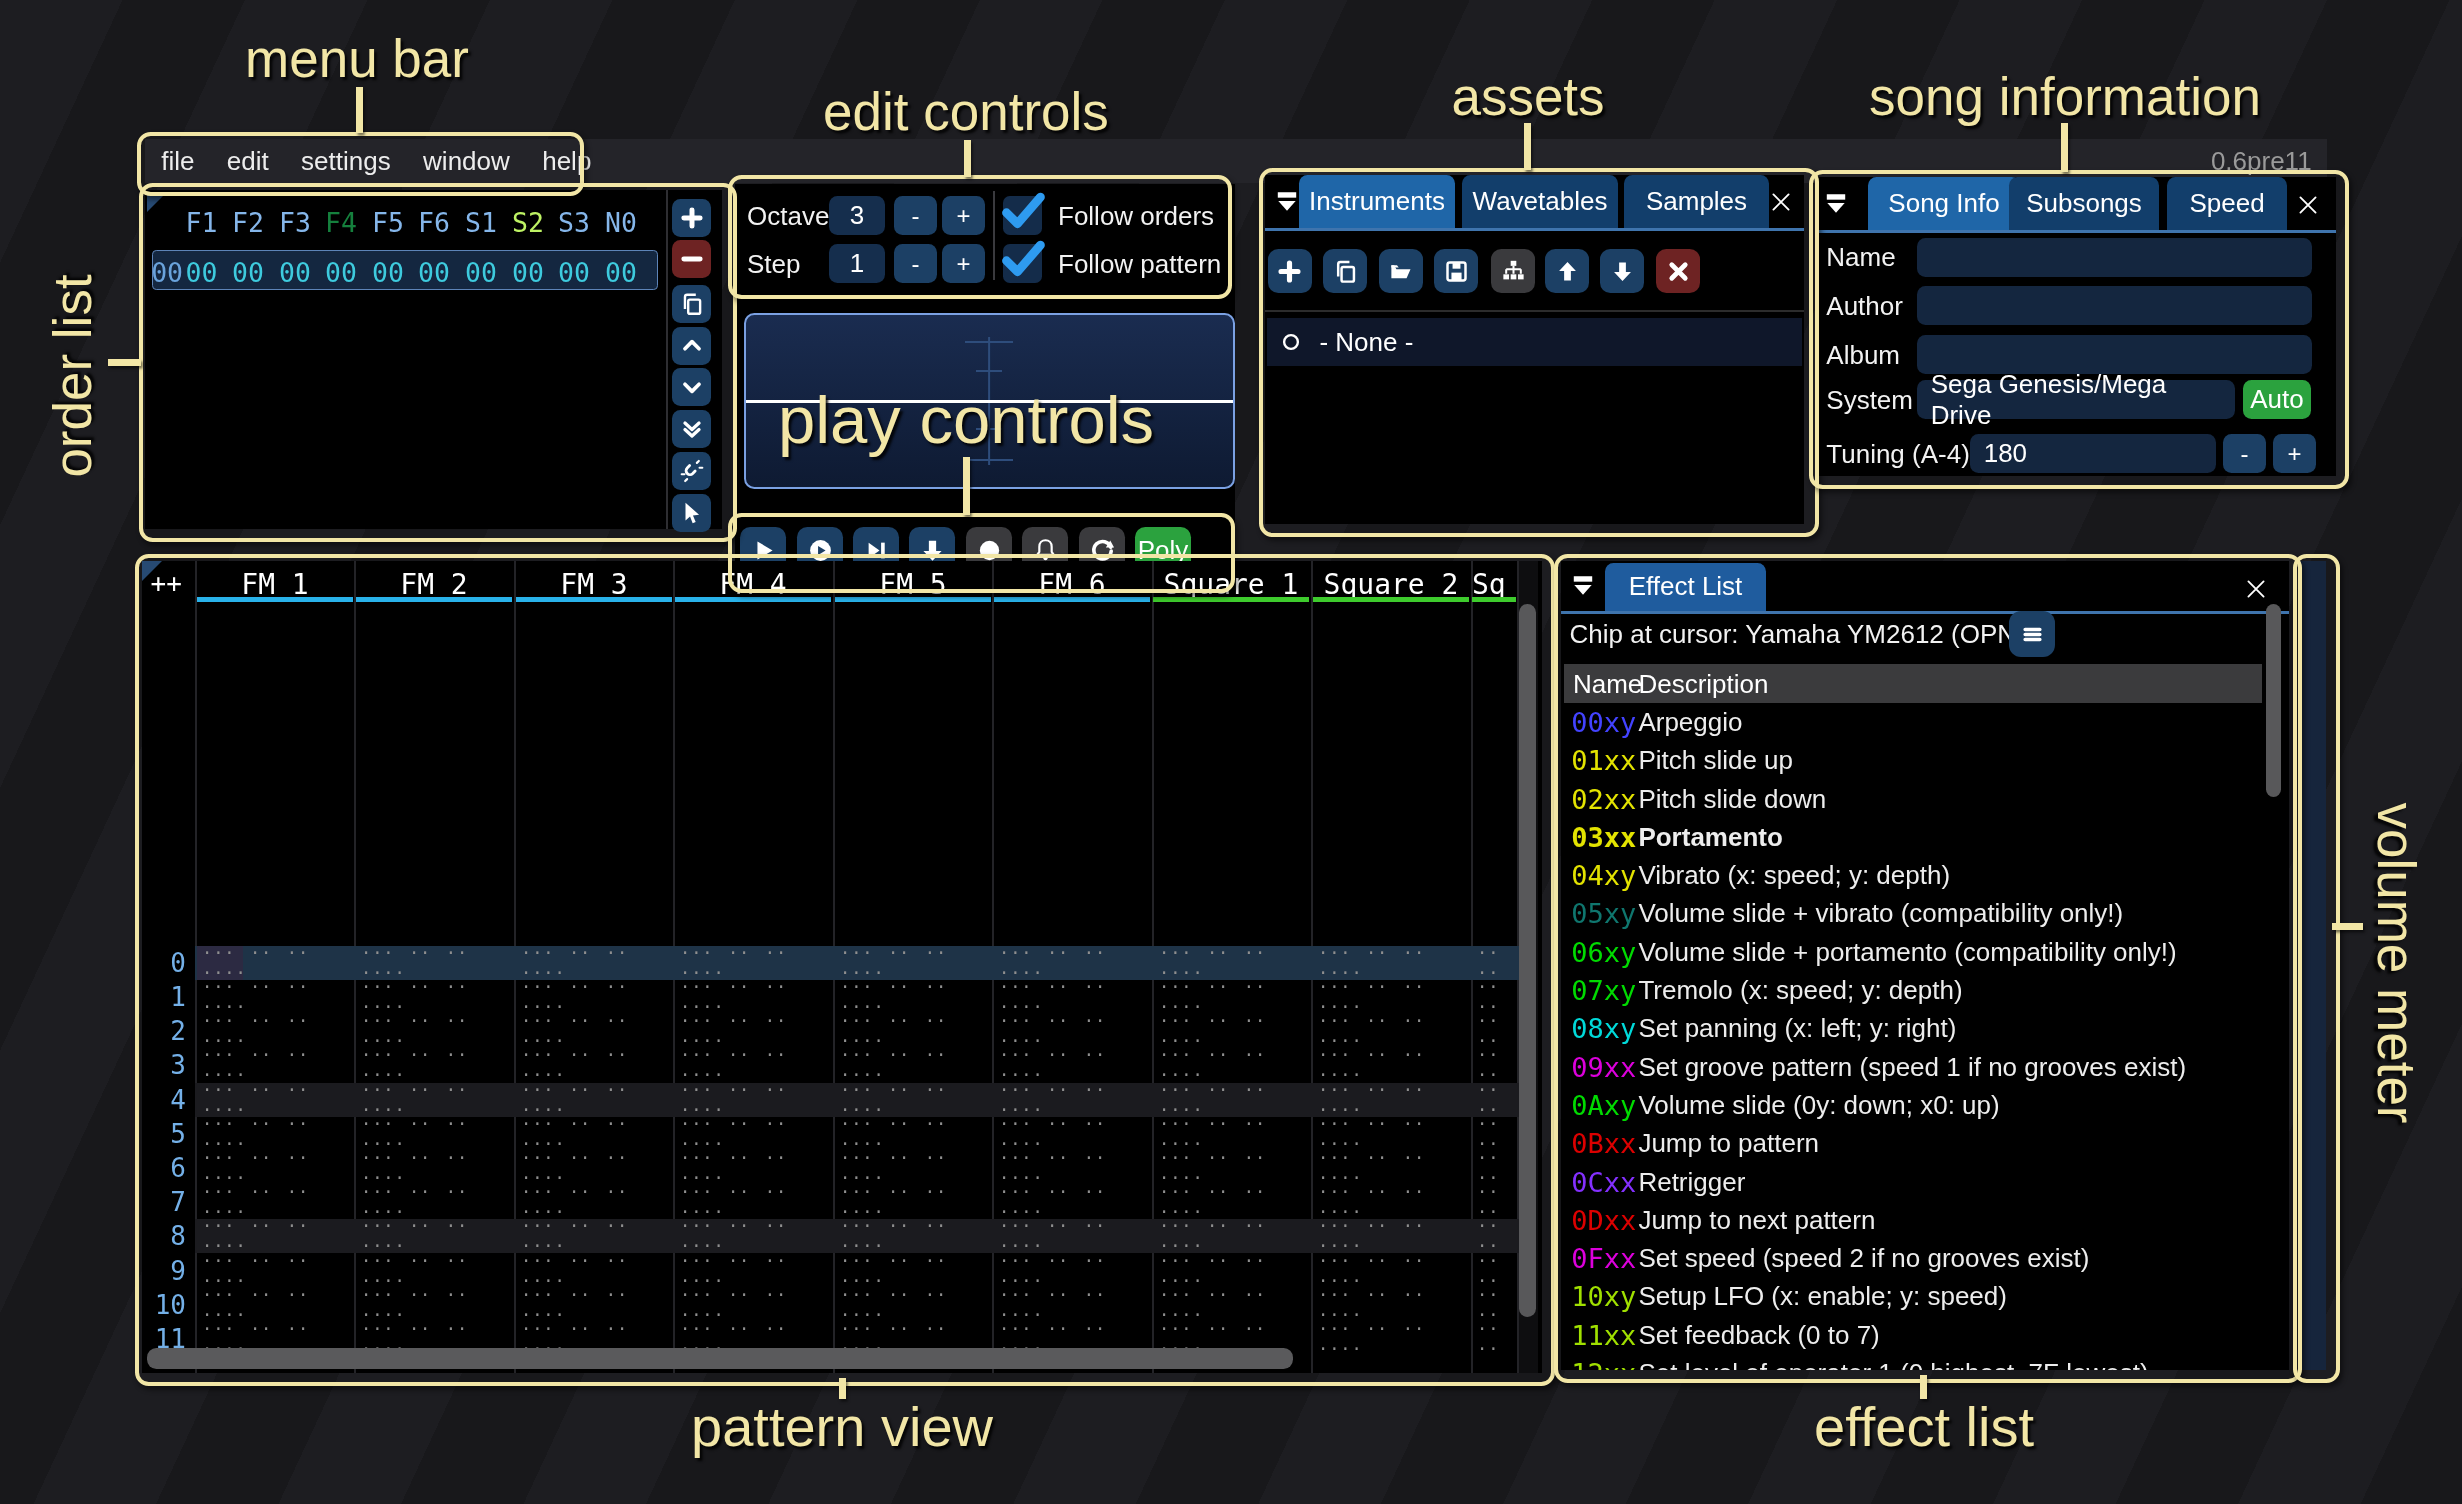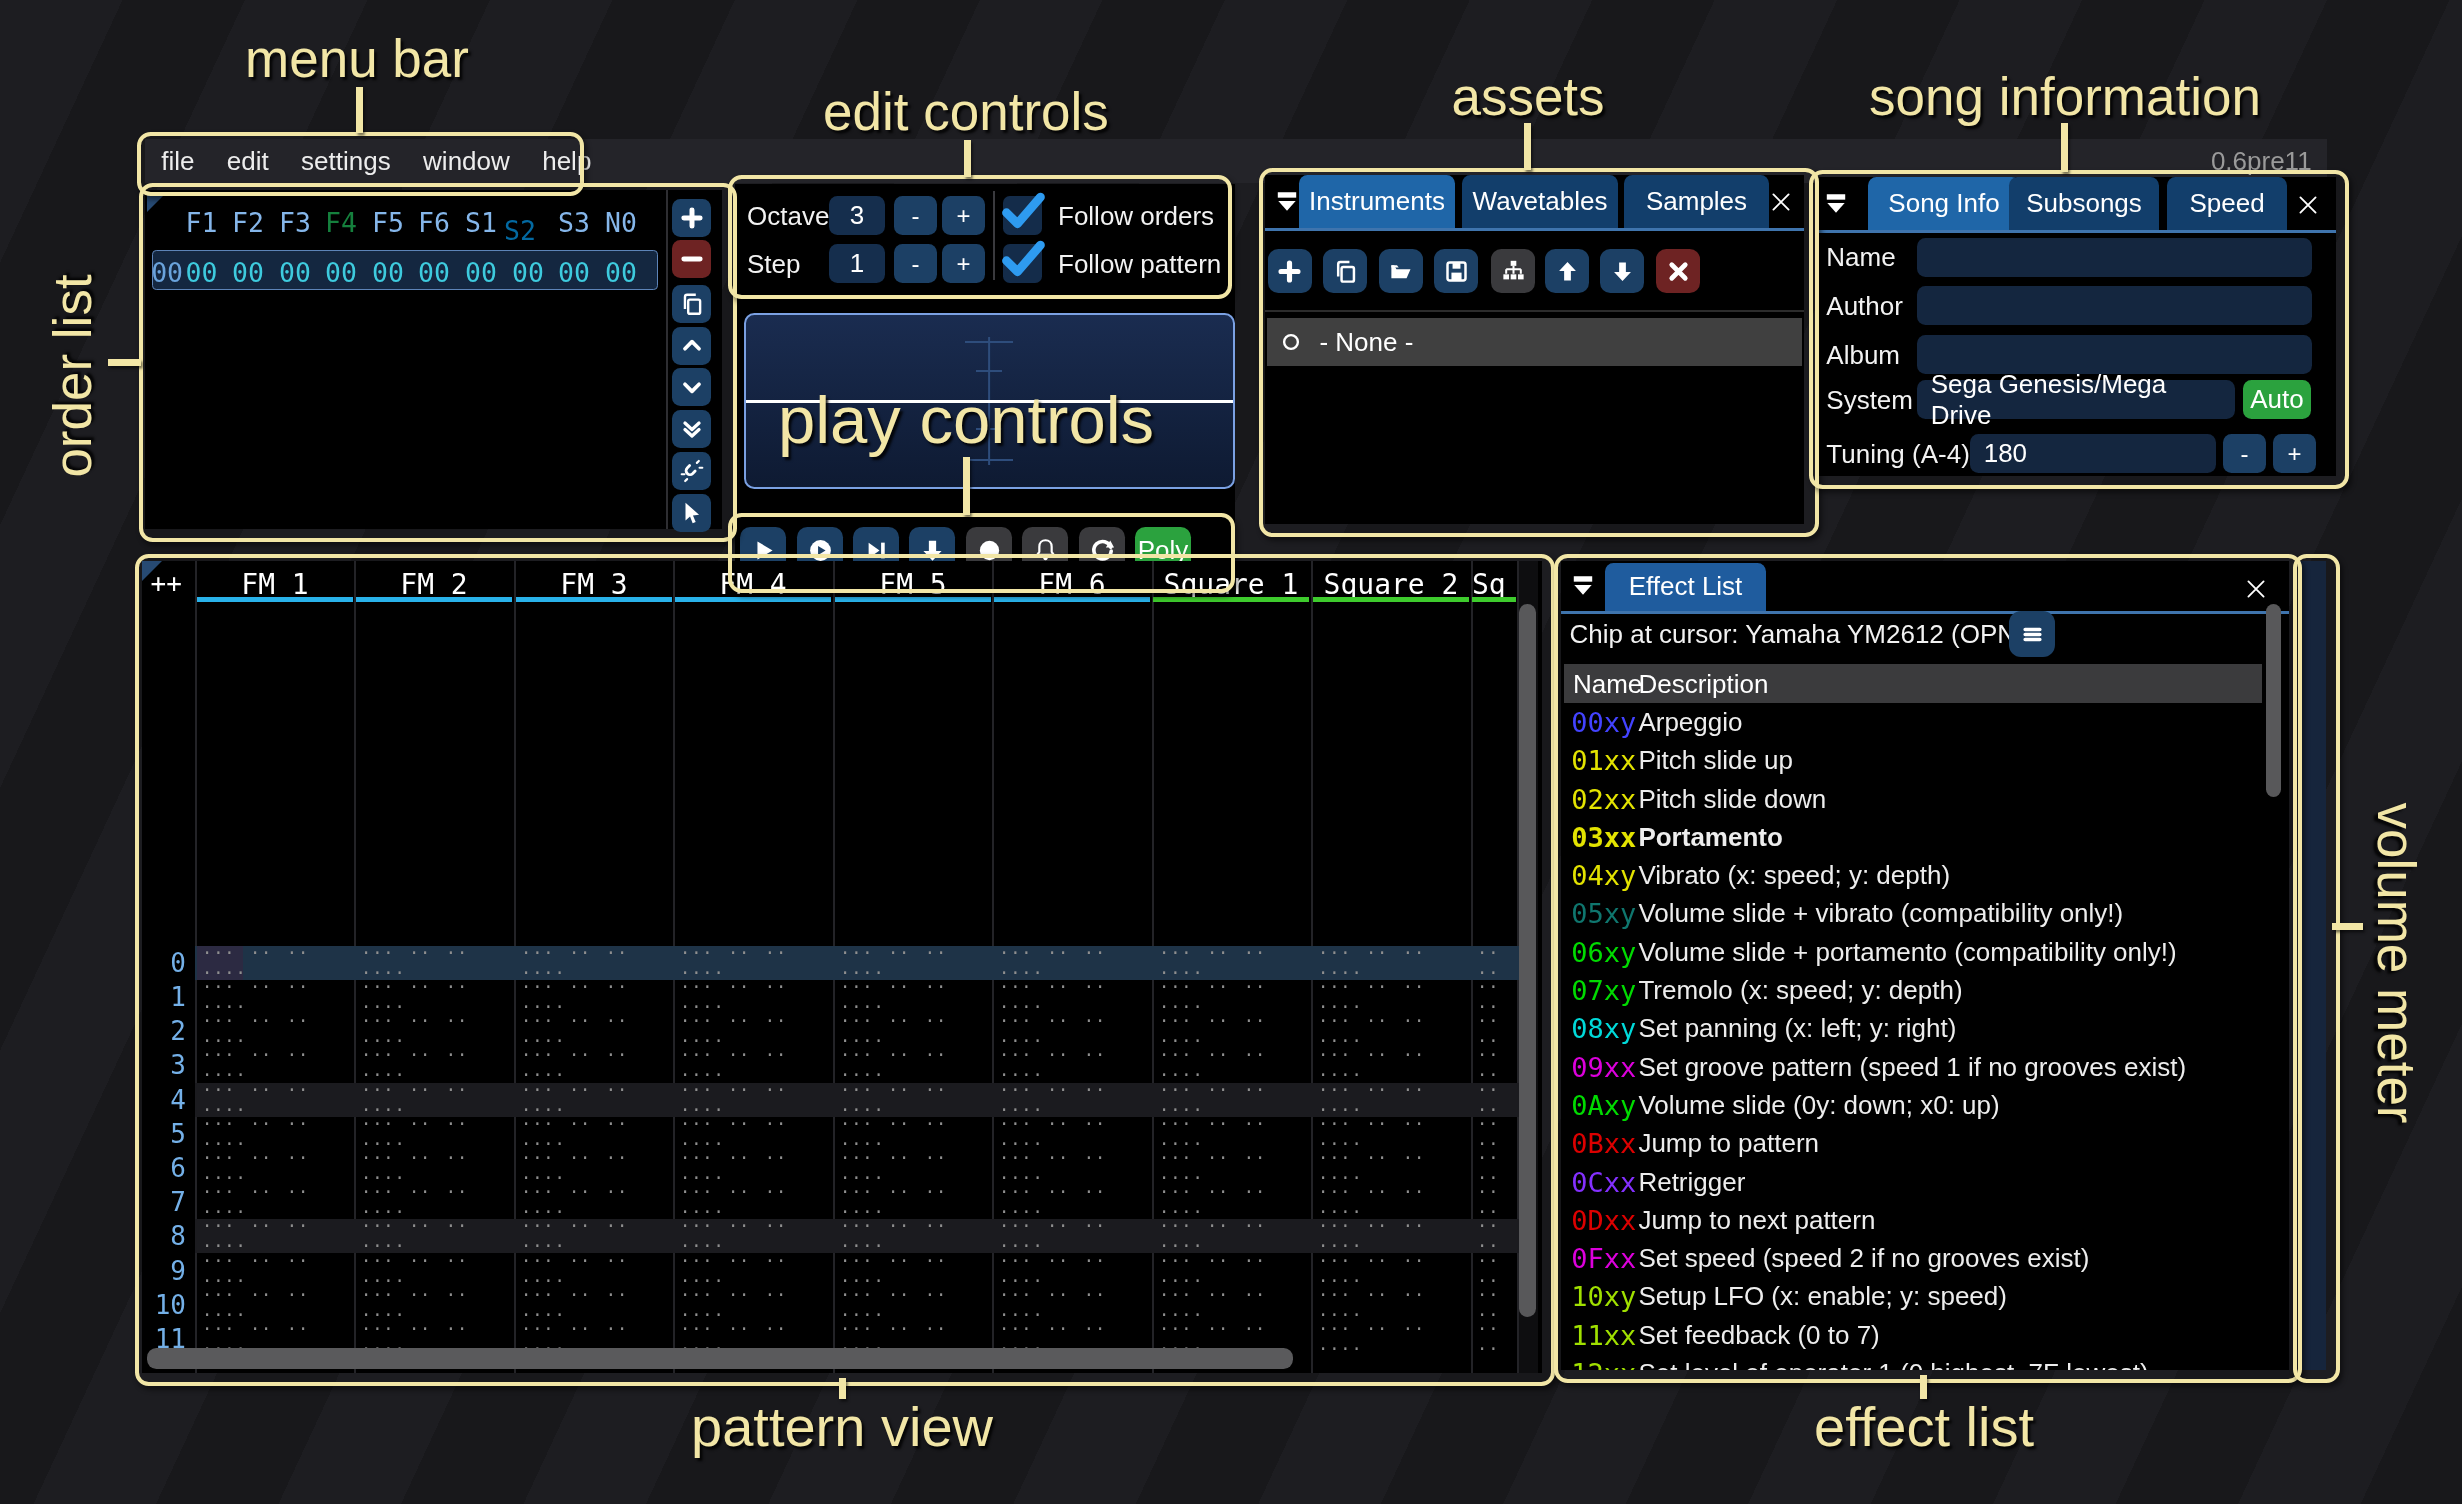--- a/index.html
+++ b/index.html
@@ -54,21 +54,21 @@
   <div class="win" id="win-order" style="left:145px;top:190px;width:577px;height:339px;">
     <div class="fold" style="left:1.7px;top:1.7px;"></div>
     <div id="order-cols">
         <div class="mono" style="position: absolute; left: 32.5px; top: 17px; width: 48px; text-align: center; font-size: 26.5px; color: rgb(133, 182, 234);">F1</div>
         <div class="mono" style="position: absolute; left: 79px; top: 17px; width: 48px; text-align: center; font-size: 26.5px; color: rgb(133, 182, 234);">F2</div>
         <div class="mono" style="position: absolute; left: 126px; top: 17px; width: 48px; text-align: center; font-size: 26.5px; color: rgb(133, 182, 234);">F3</div>
         <div class="mono" style="position: absolute; left: 172px; top: 17px; width: 48px; text-align: center; font-size: 26.5px; color: #15803d;">F4</div>
         <div class="mono" style="position: absolute; left: 219px; top: 17px; width: 48px; text-align: center; font-size: 26.5px; color: rgb(133, 182, 234);">F5</div>
         <div class="mono" style="position: absolute; left: 265px; top: 17px; width: 48px; text-align: center; font-size: 26.5px; color: rgb(133, 182, 234);">F6</div>
         <div class="mono" style="position: absolute; left: 312px; top: 17px; width: 48px; text-align: center; font-size: 26.5px; color: rgb(133, 182, 234);">S1</div>
-        <div class="mono" style="position: absolute; left: 359px; top: 17px; width: 48px; font-size: 26.5px; color: #0369a1; margin-top: 8px;">S2</div>
+        <div class="mono" style="position: absolute; left: 359px; top: 17px; width: 48px; text-align: center; font-size: 26.5px; color: #bef264;">S2</div>
         <div class="mono" style="position: absolute; left: 405px; top: 17px; width: 48px; text-align: center; font-size: 26.5px; color: rgb(133, 182, 234);">S3</div>
         <div class="mono" style="position: absolute; left: 452px; top: 17px; width: 48px; text-align: center; font-size: 26.5px; color: rgb(133, 182, 234);">N0</div>
       </div>
     <div class="abs" style="left:6.8px;top:60px;width:506px;height:40px;background:#142740;border:1.7px solid #5d84b8;border-radius:4.3px;box-sizing:border-box;"></div>
     <div id="order-vals">
         <div class="mono" style="position: absolute; left: 5.1px; top: 67px; width: 34px; text-align: center; font-size: 26.5px; color: rgb(106, 163, 220);">00</div>
         <div class="mono" style="position: absolute; left: 32.5px; top: 67px; width: 48px; text-align: center; font-size: 26.5px; color: rgb(62, 203, 222);">00</div>
         <div class="mono" style="position: absolute; left: 79px; top: 67px; width: 48px; text-align: center; font-size: 26.5px; color: rgb(62, 203, 222);">00</div>
         <div class="mono" style="position: absolute; left: 126px; top: 67px; width: 48px; text-align: center; font-size: 26.5px; color: rgb(62, 203, 222);">00</div>
         <div class="mono" style="position: absolute; left: 172px; top: 67px; width: 48px; text-align: center; font-size: 26.5px; color: rgb(62, 203, 222);">00</div>
@@ -323,21 +323,21 @@
         <div class="btn red" style="position: absolute; left: 391px; top: 74px; width: 44px; height: 44px; border-radius: 10.3px; display: flex; align-items: center; justify-content: center;">
           <span style="display: block; width: 27px; height: 27px;">
             <svg viewBox="0 0 24 24" width="27" height="27" style="overflow:visible">
               <path d="M6 6l12 12M18 6L6 18" stroke="#fff" stroke-width="4.2" stroke-linecap="round"></path>
             </svg>
           </span>
         </div>
       </div>
     <div class="abs" style="left:0;top:135px;width:539px;height:1.7px;background:#2c2c2c;"></div>
     <div id="assets-list">
-        <div style="position: absolute; left: 1.7px; top: 143px; width: 535px; height: 48px; background: #404040; display: flex; align-items: center;">
+        <div style="position: absolute; left: 1.7px; top: 143px; width: 535px; height: 48px; background: #0f172a; display: flex; align-items: center;">
           <span style="display: block; width: 22px; height: 22px; margin: 0px 17px 0px 13.7px;">
             <svg viewBox="0 0 24 24" width="22" height="22" style="overflow:visible">
               <circle cx="12" cy="12" r="7.5" fill="none" stroke="#fff" stroke-width="2.6"></circle>
             </svg>
           </span>
           <span style="font-size: 26px; color: rgb(255, 255, 255);">- None -</span>
         </div>
       </div>
   </div>
 

